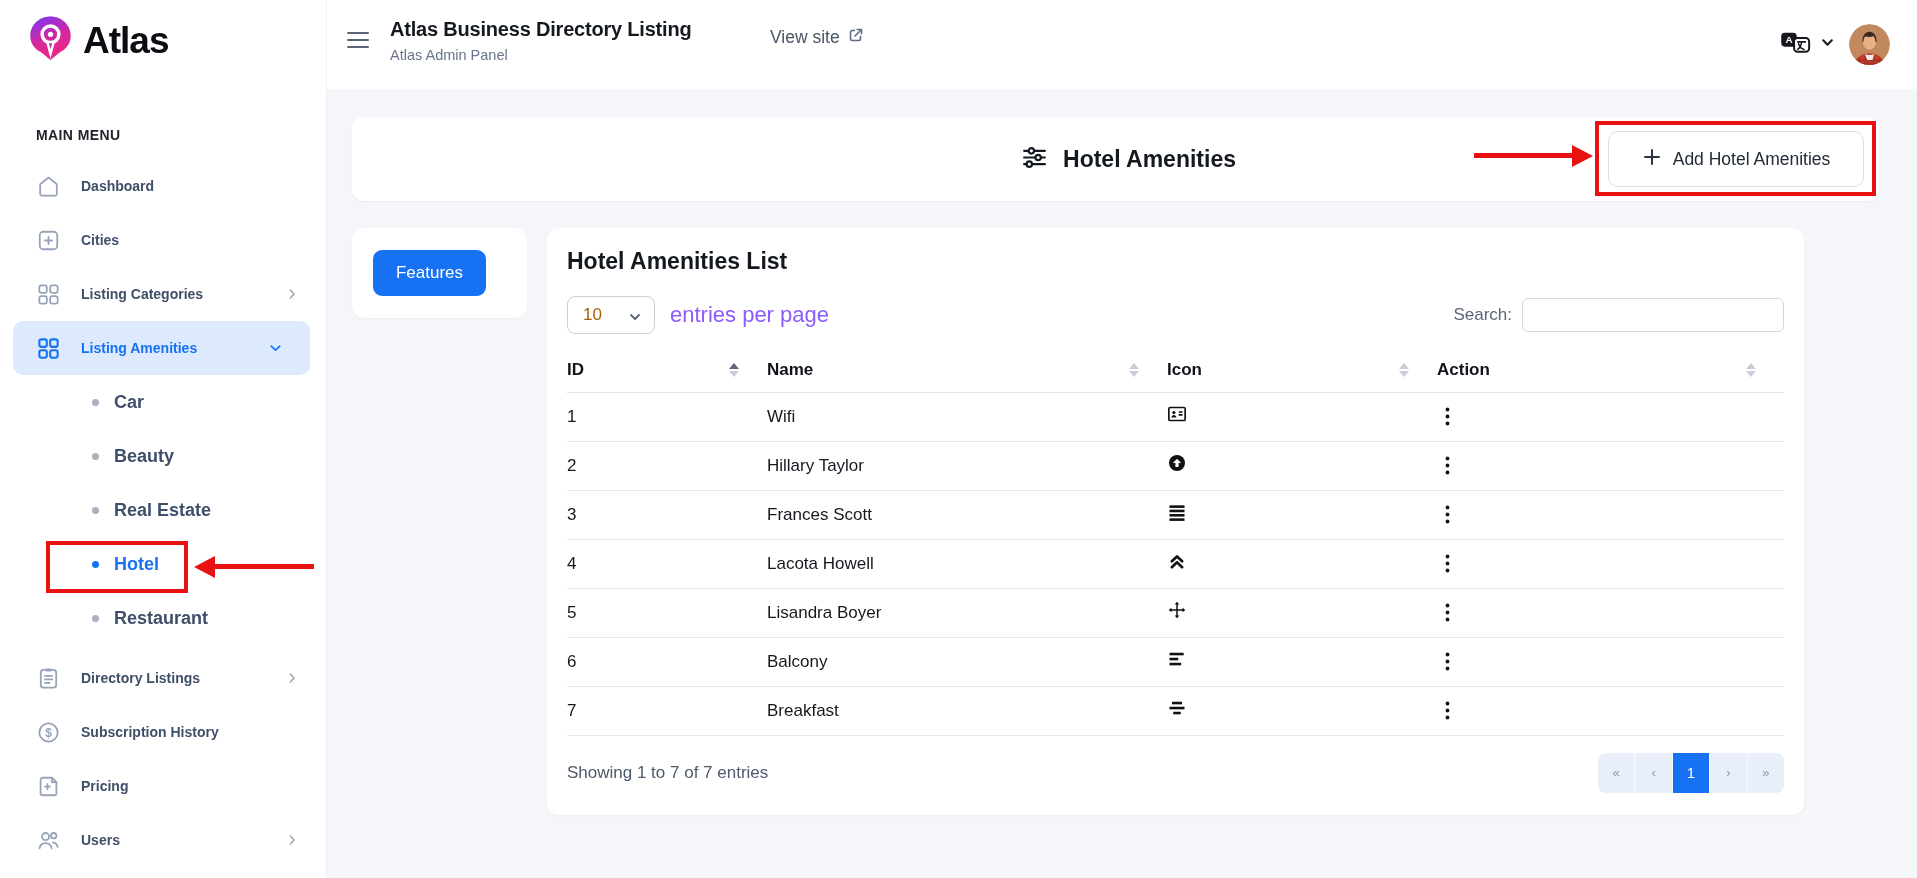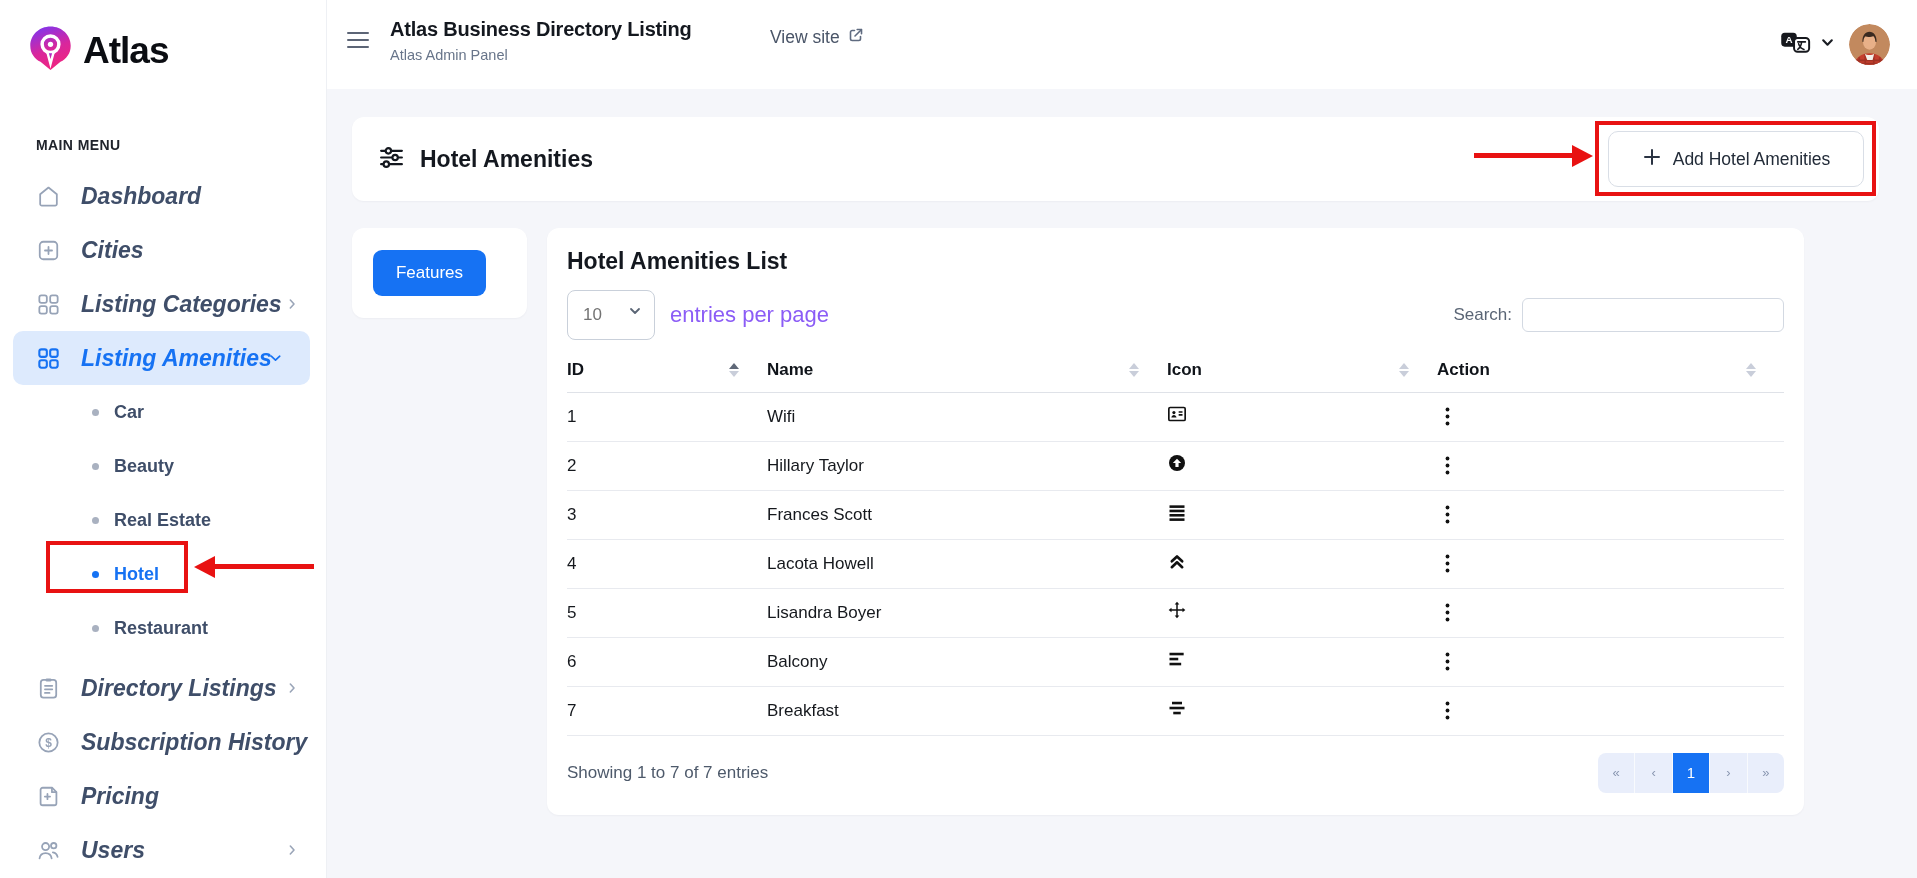--- a/index.html
+++ b/index.html
@@ -1,27 +1,27 @@
 <!DOCTYPE html>
 <html><head>
 <meta charset="utf-8">
 <style>
   * { margin:0; padding:0; box-sizing:border-box; }
   html,body { width:1917px; height:878px; font-family:"Liberation Sans", sans-serif; }
   .page { position:relative; width:1917px; height:878px; background:#f5f6fa; overflow:hidden; }
 
   
   .sidebar { position:absolute; left:0; top:0; width:327px; height:878px; background:#fff; border-right:1px solid #eef0f4; z-index:2; }
-  .logo { display:flex; align-items:center; gap:8px; padding:13px 0 0 26px;margin-top:10px; }
+  .logo { display:flex; align-items:center; gap:8px; padding:13px 0 0 26px; }
   .logo-text { font-size:37px; font-weight:700; color:#0b0d12; letter-spacing:-1px; }
   .menu-label { margin:58px 0 0 36px; font-size:14px; font-weight:700; color:#20242c; letter-spacing:.4px; }
   .nav { margin-top:16px; }
   .nav-item { position:relative; display:flex; align-items:center; height:54px; padding-left:36px; cursor:pointer; }
   .nav-item .ni-icon { width:25px; height:25px; flex:0 0 25px; display:flex; align-items:center; }
-  .nav-item .ni-label { margin-left:20px; font-size:23px; font-weight:600; color:#3f4e69;font-style:italic; }
+  .nav-item .ni-label { margin-left:20px; font-size:14px; font-weight:600; color:#3f4e69; }
   .nav-item .ni-chevron { position:absolute; right:26px; top:50%; transform:translateY(-50%); display:flex; }
   .nav-item.active { background:#ddeafd; border-radius:10px; margin:0 16px 0 13px; padding-left:23px; }
   .nav-item.active .ni-label { color:#1672f3; }
   .sub-item { display:flex; align-items:center; height:54px; padding-left:92px; cursor:pointer; }
   .sub-bullet { width:7px; height:7px; border-radius:50%; background:#a9b1c0; }
   .sub-label { margin-left:15px; font-size:18px; font-weight:600; color:#3f4e69; }
   .sub-item.active .sub-bullet { background:#1672f3; }
   .sub-item.active .sub-label { color:#1672f3; }
   .nav-gap { height:6px; }
 
@@ -32,34 +32,34 @@
   .hamburger span { display:block; width:22px; height:2px; background:#5c6576; border-radius:2px; }
   .title-block { position:absolute; left:63px; top:18px; }
   .page-title { font-size:20px; font-weight:700; color:#14181f; letter-spacing:-.2px; }
   .page-subtitle { margin-top:6px; font-size:14.5px; color:#68758a; }
   .view-site { position:absolute; left:443px; top:27px; display:flex; align-items:center; gap:8px; font-size:17.5px; color:#4a5568; cursor:pointer; }
   .top-right { position:absolute; right:27px; top:0; height:89px; display:flex; align-items:center; gap:14px; }
   .lang-btn { display:flex; align-items:center; gap:9px; cursor:pointer; }
   .avatar { width:41px; height:41px; border-radius:50%; overflow:hidden; cursor:pointer; }
 
   
-  .panel-bar { position:absolute; left:25px; top:117px; width:1527px; height:84px; background:#fff; border-radius:12px; box-shadow:0 1px 2px rgba(15,23,42,.04); display:flex; align-items:center; padding-left:26px; }
+  .panel-bar { position:absolute; left:25px; top:117px; width:1527px; height:84px; background:#fff; border-radius:12px; box-shadow:0 1px 2px rgba(15,23,42,.04); display:flex; align-items:center; padding-left:26px;justify-content:center; }
   .panel-title { margin-left:15px; font-size:23px; font-weight:700; color:#14181f; }
   .add-btn { position:absolute; left:1256px; top:14px; width:256px; height:56px; background:#fff; border:1px solid #d9dee6; border-radius:10px; display:flex; align-items:center; justify-content:center; gap:11px; font-size:17.5px; font-weight:500; color:#222b38; cursor:pointer; }
 
   
   .features-card { position:absolute; left:25px; top:228px; width:175px; height:90px; background:#fff; border-radius:12px; box-shadow:0 1px 2px rgba(15,23,42,.04); padding:22px 0 0 21px; }
   .features-btn { width:113px; height:46px; background:#1672f3; color:#fff; border:none; border-radius:9px; font-size:17px; font-weight:500; font-family:"Liberation Sans", sans-serif; cursor:pointer; }
 
   
   .list-card { position:absolute; left:220px; top:228px; width:1257px; height:587px; background:#fff; border-radius:12px; box-shadow:0 1px 2px rgba(15,23,42,.04); padding:20px; }
   .list-title { font-size:23px; font-weight:700; color:#14181f; }
   .controls { margin-top:21px; height:38px; display:flex; align-items:center; justify-content:space-between; }
   .controls-left { display:flex; align-items:center; gap:15px; }
-  .entries-select { position:relative; width:88px; height:50px; border:1px solid #c9d0da; border-radius:8px; display:flex; align-items:center; padding-left:15px; font-size:17px; color:#737373; cursor:pointer; }
+  .entries-select { position:relative; width:88px; height:38px; border:1px solid #c9d0da; border-radius:8px; display:flex; align-items:center; padding-left:15px; font-size:17px; color:#a16207; cursor:pointer; }
   .entries-select .sel-chev { position:absolute; right:12px; top:12px; }
   .entries-label { font-size:22px; color:#8b5cf6; }
   .controls-right { display:flex; align-items:center; gap:10px; }
   .search-label { font-size:17px; color:#5a6575; }
   .search-input { width:262px; height:34px; border:1px solid #d3d9e2; border-radius:6px; outline:none; padding:0 10px; font-size:16px; font-family:"Liberation Sans", sans-serif; color:#14181f; }
 
   table.amenities { margin-top:14px; width:100%; border-collapse:collapse; }
   .amenities th { height:44px; text-align:left; font-size:17px; font-weight:700; color:#10141a; border-bottom:1px solid #dfe2e8; padding:0; }
   .th-inner { display:flex; align-items:center; justify-content:space-between; padding-right:28px; }
   .sort { display:flex; flex-direction:column; gap:2px; }

